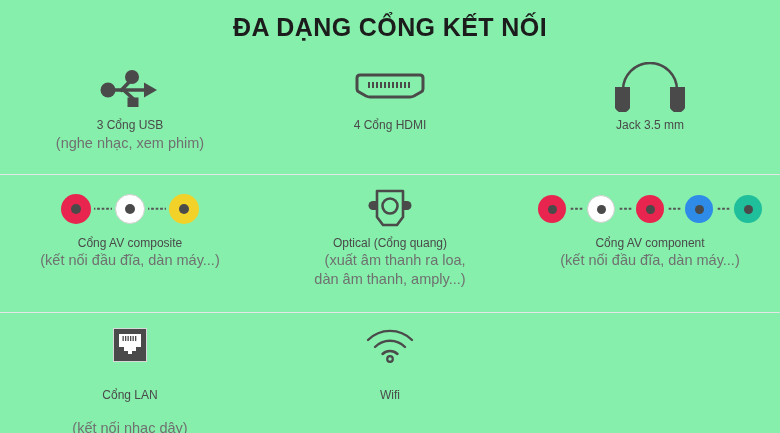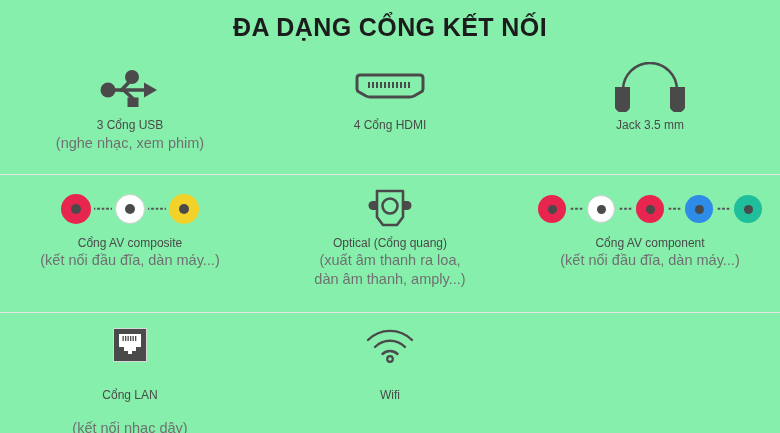--- a/index.html
+++ b/index.html
@@ -78,21 +78,21 @@
     font-size: 12px;
     color: #4a4a4a;
     text-align: center;
     margin-top: 5px;
     line-height: 1.18;
     white-space: nowrap;
   }
   .cell-sub {
     font-size: 14.5px;
     color: #707070;
-    text-align: center;
+    text-align: right;
     line-height: 1.25;
     margin-top: 1px;
   }
   .cell-sub span { display: block; white-space: nowrap; }
 
   
   .plugs {
     display: flex;
     flex-direction: row;
     align-items: center;

